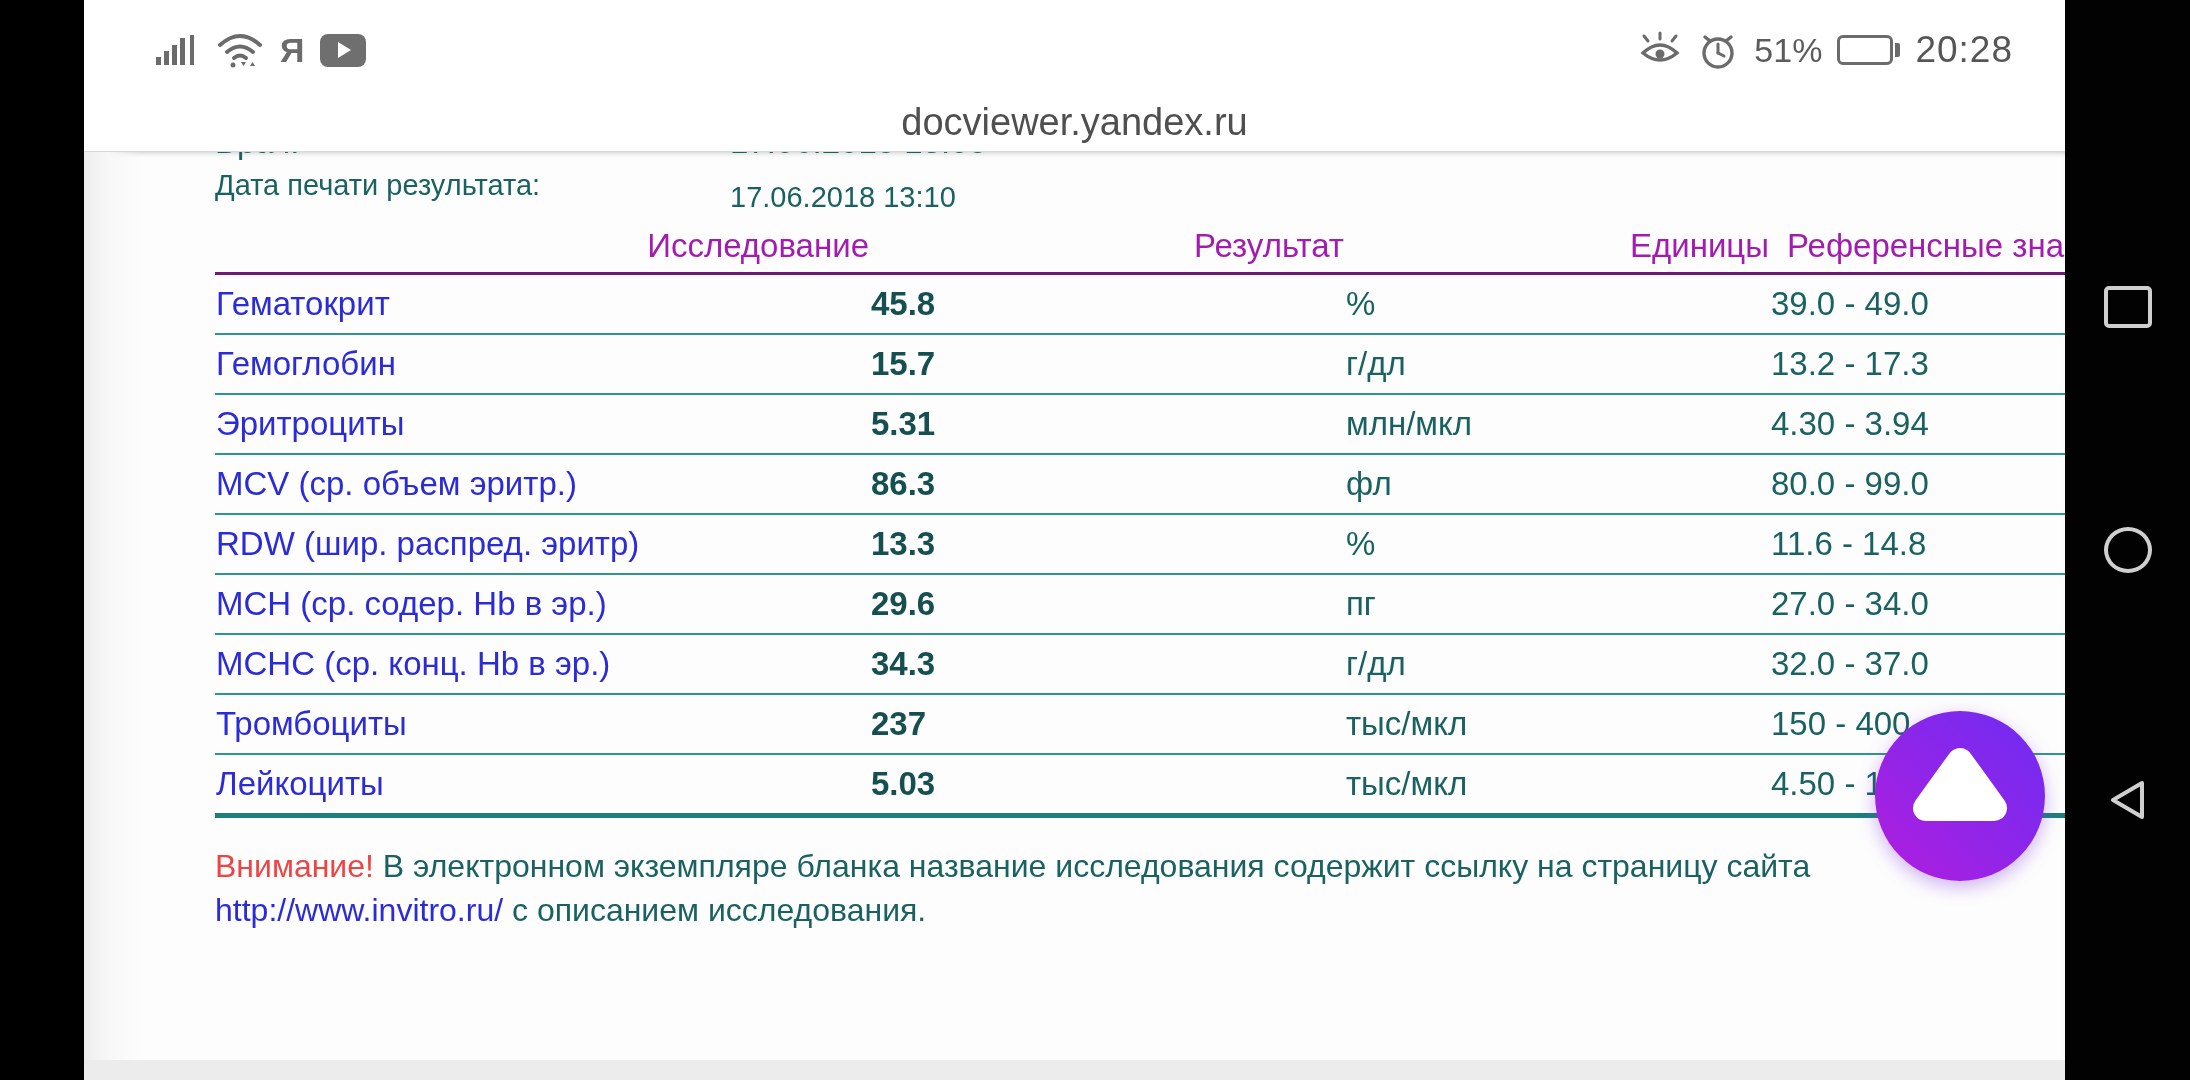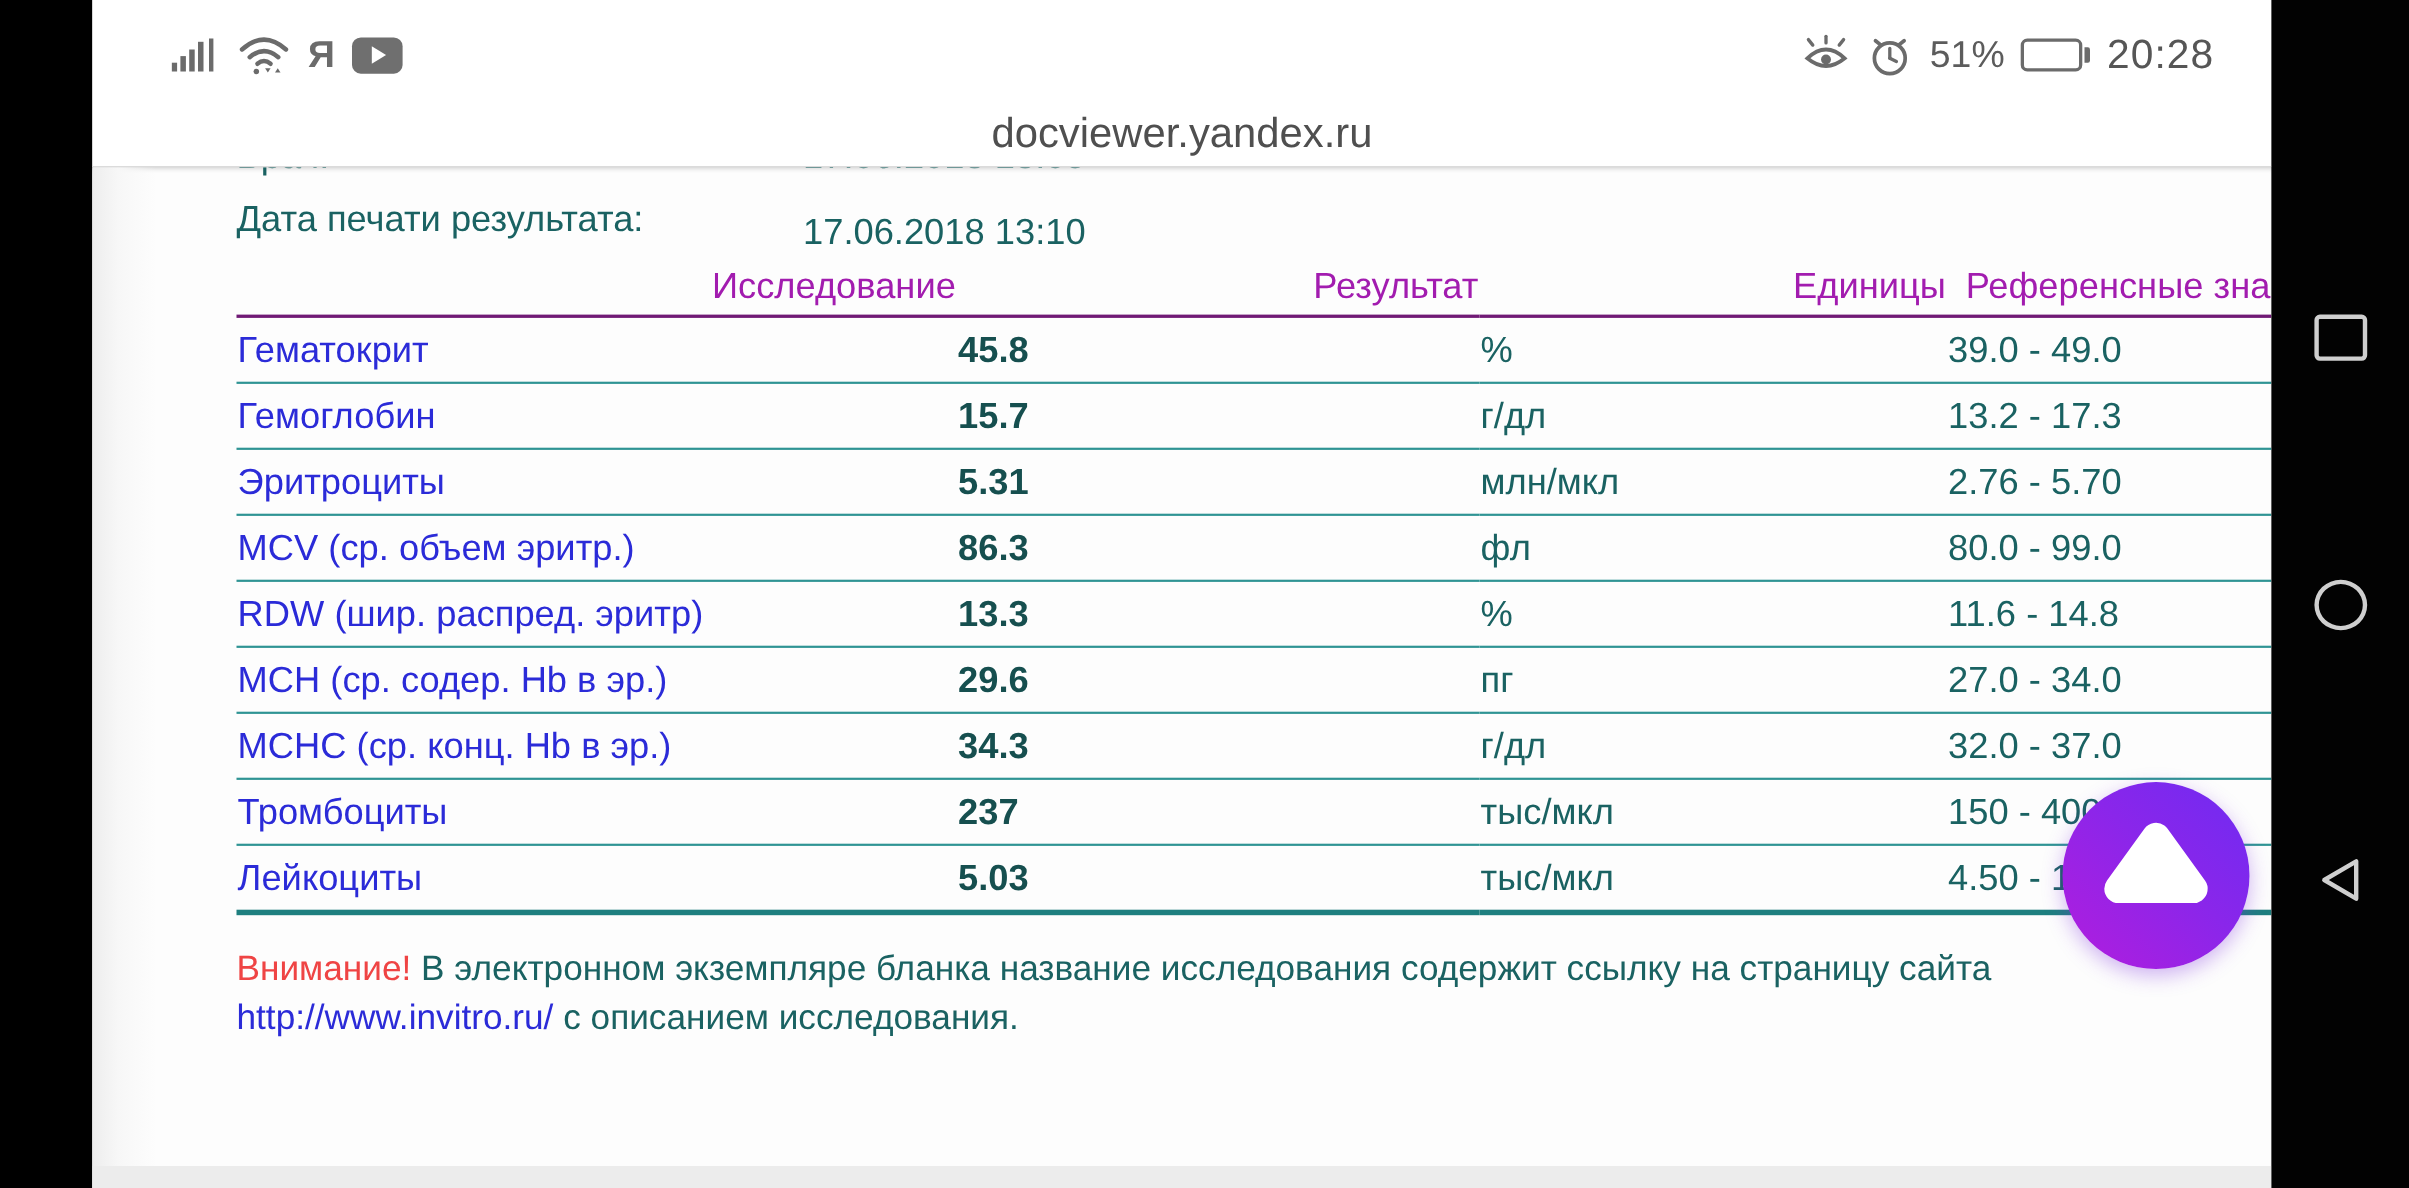--- a/index.html
+++ b/index.html
@@ -38,21 +38,21 @@
        box-shadow:inset 0 4px 5px -3px rgba(0,0,0,0.20);}
   .doc::before{content:"";position:absolute;left:0;top:0;width:58px;height:100%;
        background:linear-gradient(90deg,#ededed 0%,#f7f7f7 40%,rgba(255,255,255,0) 100%);}
   .doc-inner{position:relative;margin-left:131px;width:1850px;}
   .teal{color:#1a6262;}
   
   .clip-line{height:12px;overflow:hidden;position:relative;}
   .clip-inner{position:relative;font-size:33px;line-height:40px;margin-top:-30px;color:#1a6262;}
   .clip-val{position:absolute;left:515px;top:0;}
   
-  .date-row{position:relative;margin-top:14px;height:42px;font-size:33px;line-height:42px;}
+  .date-row{position:relative;height:42px;font-size:29px;line-height:42px;}
   .date-val{position:absolute;left:515px;top:12px;}
   
   table.results{table-layout:fixed;width:1850px;border-collapse:collapse;margin-top:14px;font-size:33px;}
   table.results th{height:50px;text-align:right;font-weight:normal;color:#a21caf;border-bottom:3px solid #701a75;white-space:nowrap;overflow:hidden;}
   table.results td{height:56px;border-bottom:2px solid #2f9494;white-space:nowrap;overflow:hidden;vertical-align:middle;}
   table.results tr:last-child td{border-bottom:5px solid #1e7f7f;}
   td.c-name{color:#2b2bd8;}
   td.c-result{color:#164f4f;font-weight:bold;}
   td.c-units,td.c-range{color:#1a6262;}
   
@@ -168,21 +168,21 @@
     <td class="c-name">Гемоглобин</td>
     <td class="c-result">15.7</td>
     <td class="c-units">г/дл</td>
     <td class="c-range">13.2 - 17.3</td>
   </tr>
 
   <tr>
     <td class="c-name">Эритроциты</td>
     <td class="c-result">5.31</td>
     <td class="c-units">млн/мкл</td>
-    <td class="c-range">2.76 - 5.70</td>
+    <td class="c-range">4.30 - 3.94</td>
   </tr>
 
   <tr>
     <td class="c-name">MCV (ср. объем эритр.)</td>
     <td class="c-result">86.3</td>
     <td class="c-units">фл</td>
     <td class="c-range">80.0 - 99.0</td>
   </tr>
 
   <tr>

